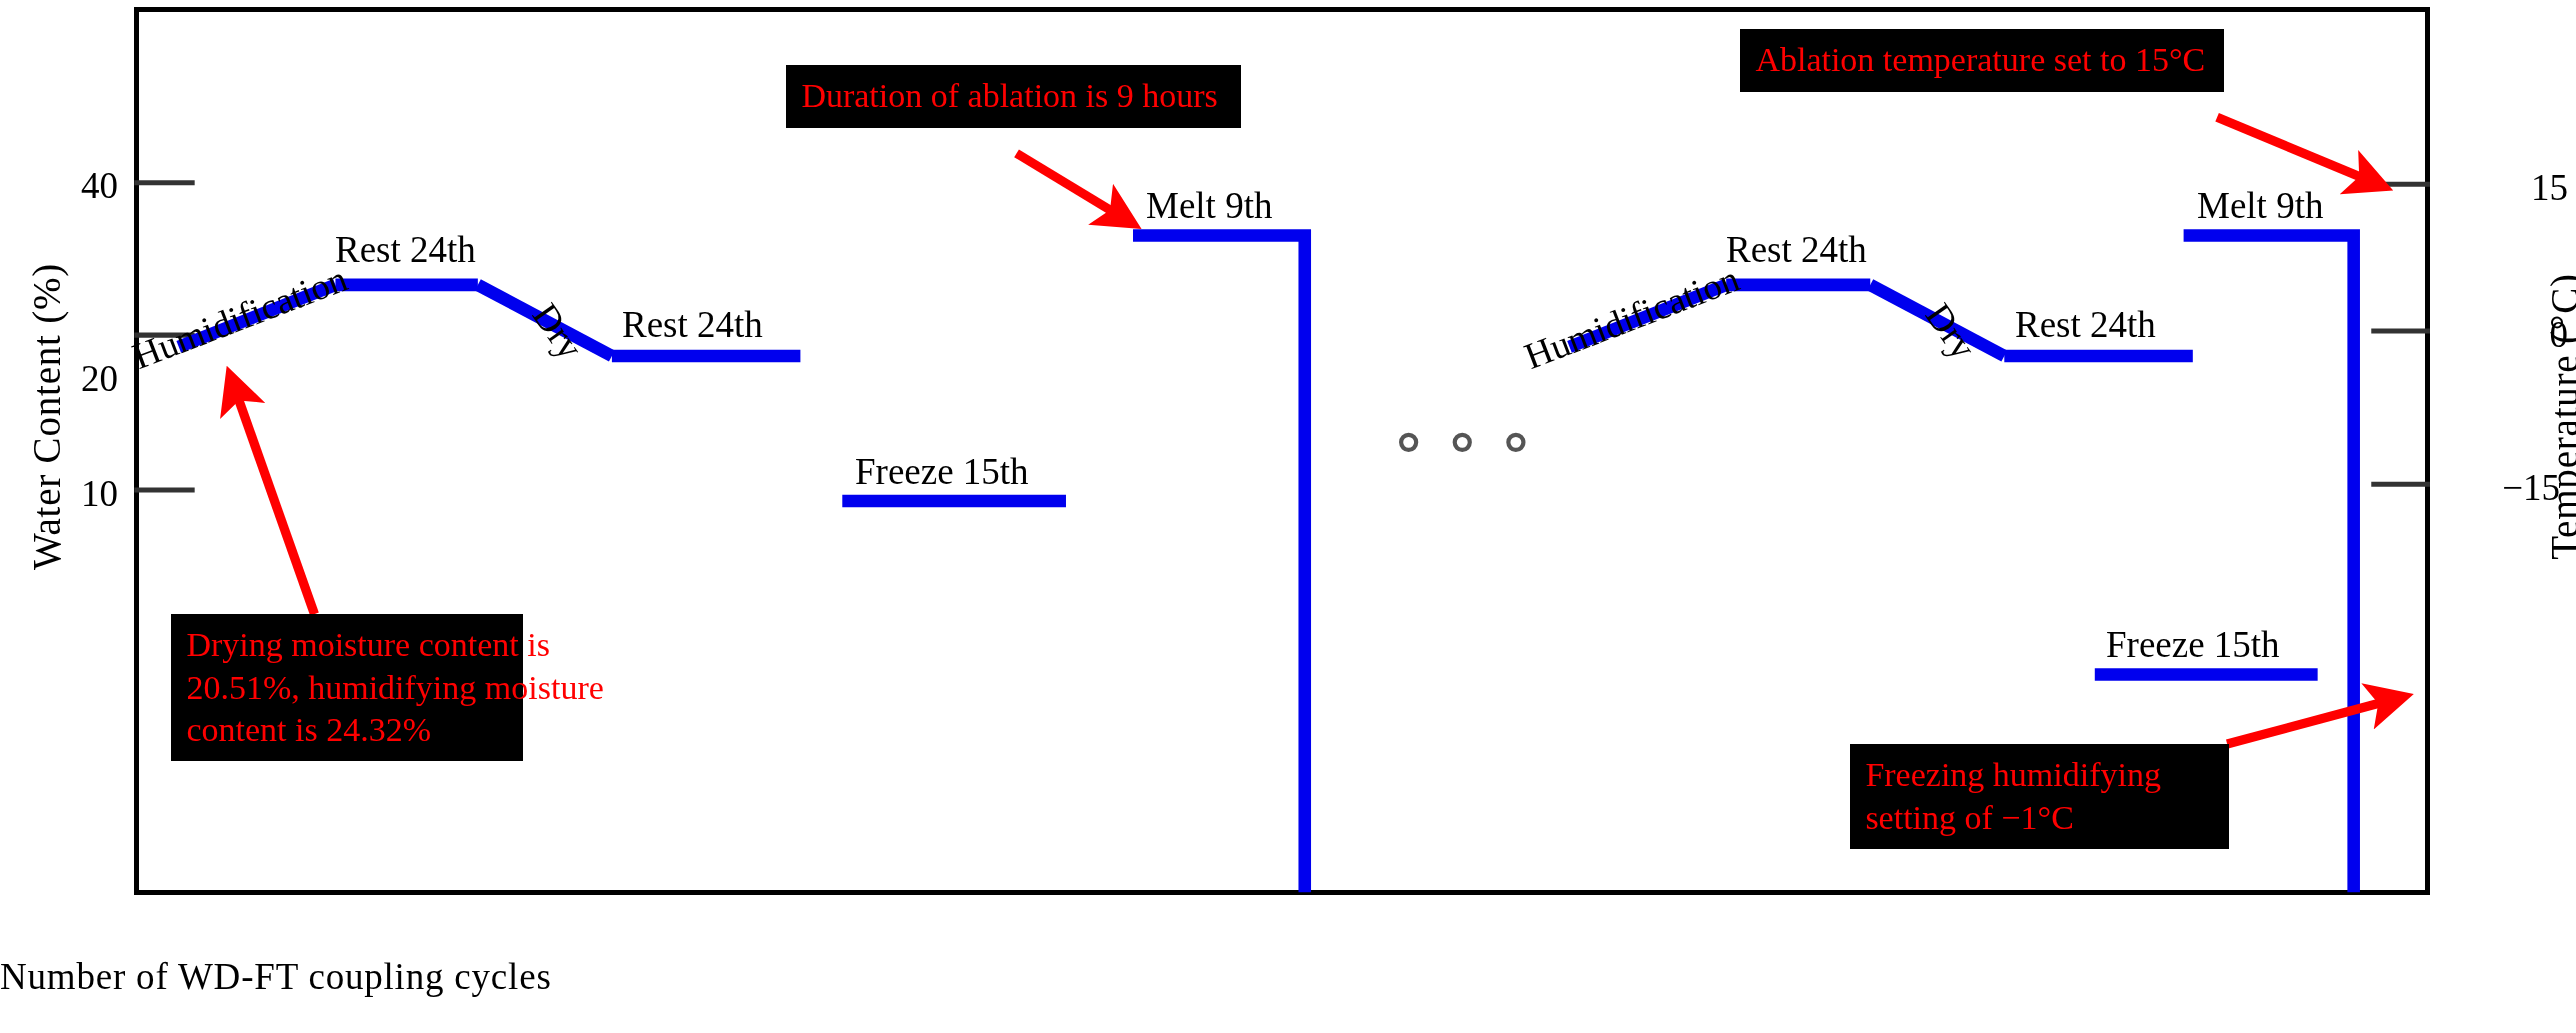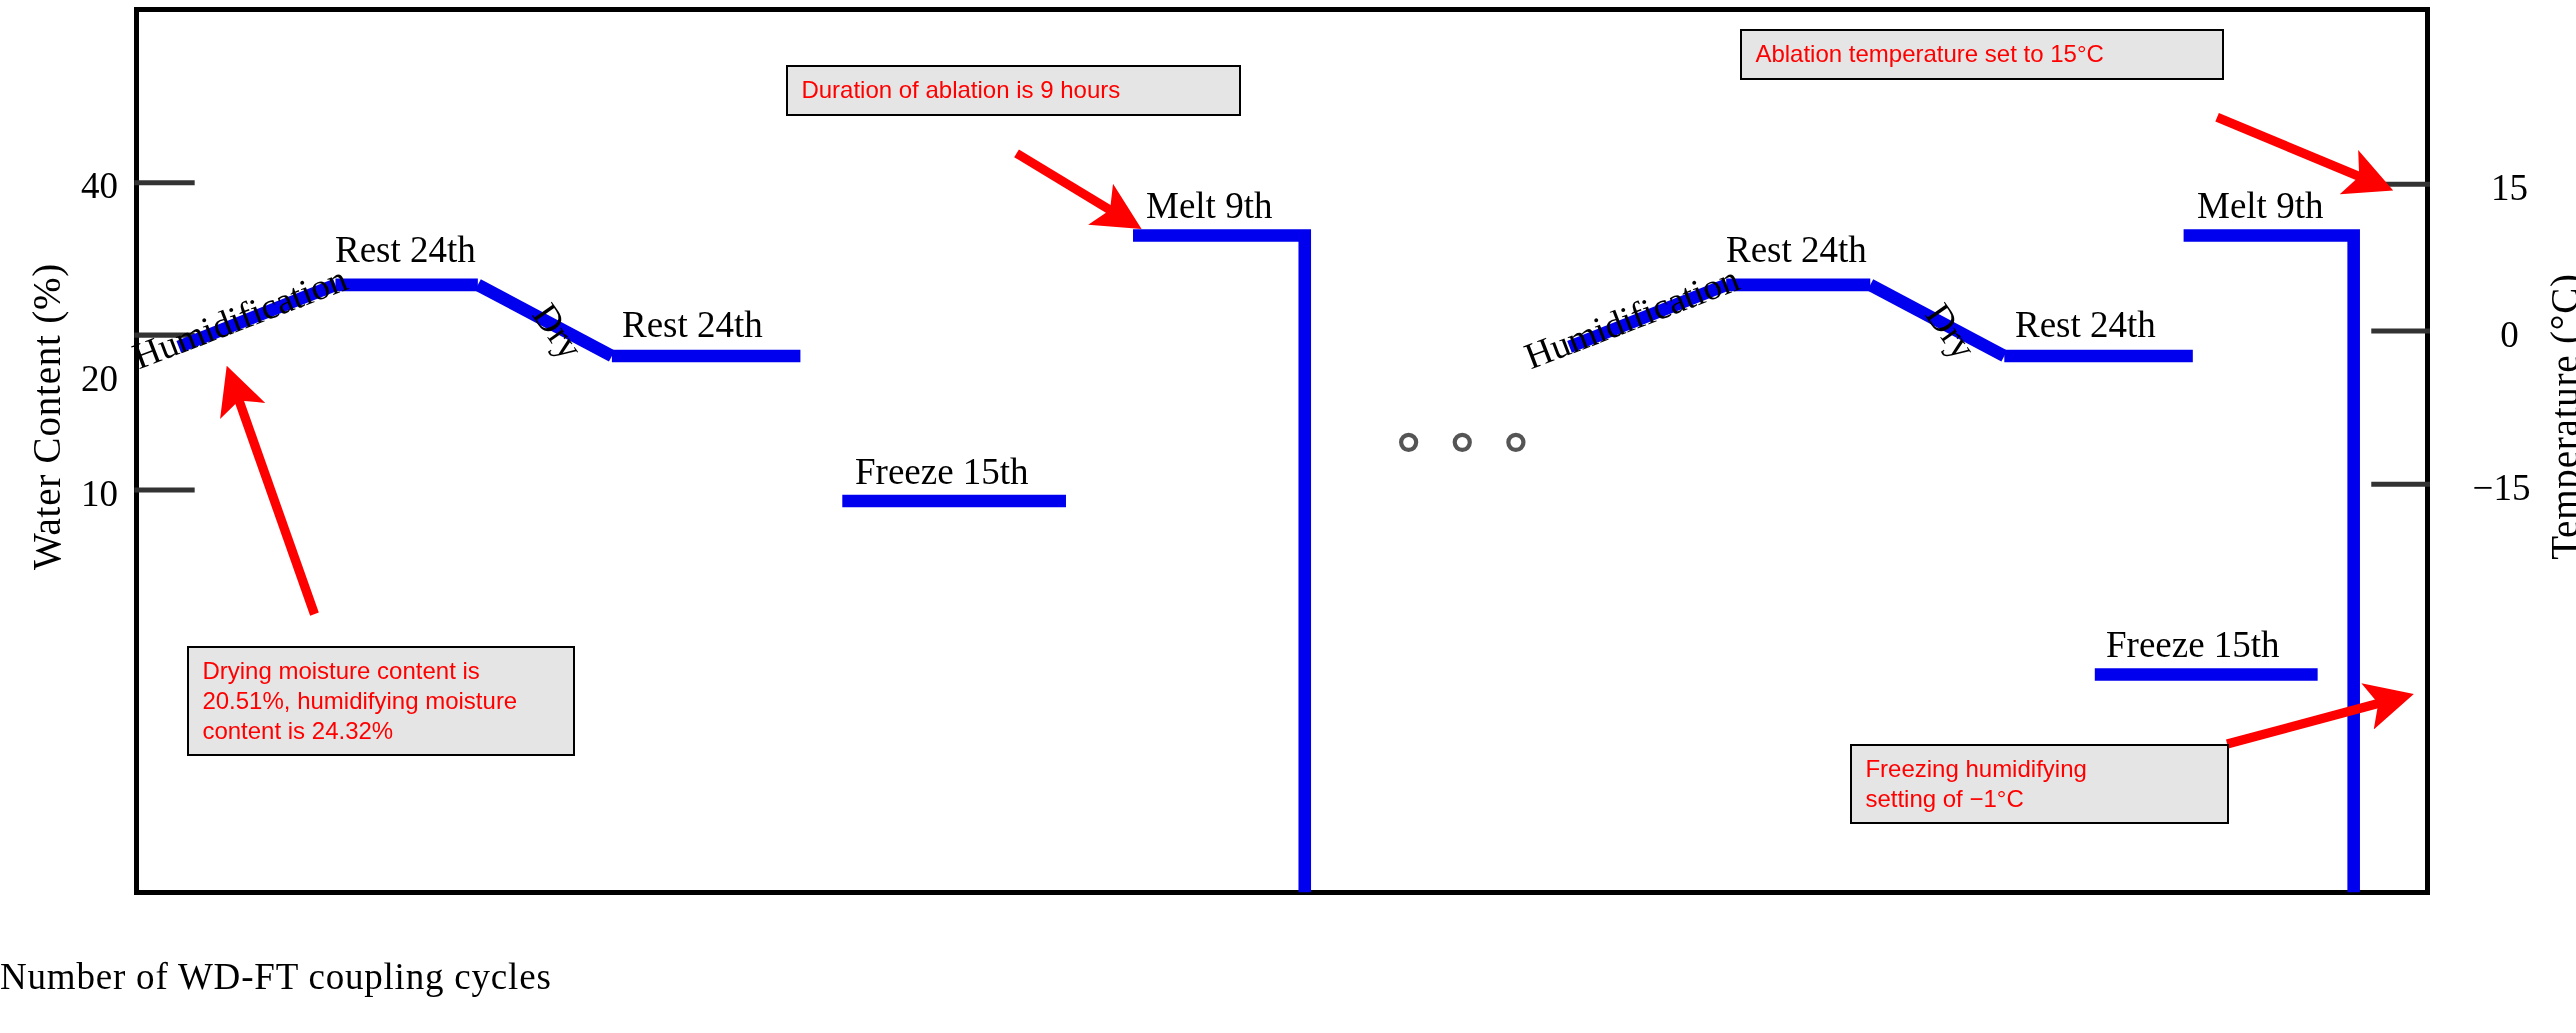--- a/index.html
+++ b/index.html
@@ -54,21 +54,21 @@
   }
 
   
   .tick-label {
     position: absolute;
     color: #000;
     font-size: 37px;
     white-space: nowrap;
   }
   .tick-label.left  { text-align: right; width: 101px; }
-  .tick-label.right { text-align: center;  width: 117px; }
+  .tick-label.right { text-align: right;  width: 117px; }
 
   
   #plot-frame {
     position: absolute;
     left: 134px;
     top: 6.7px;
     width: 2296px;
     height: 888px;
     border: 5.9px solid #000;
     box-sizing: border-box;
@@ -92,27 +92,27 @@
     white-space: nowrap;
   }
   .curve-label.rot {
     transform-origin: left bottom;
   }
 
   
   .annot-box {
     position: absolute;
     border: 2.5px solid #000;
-    background: #e5e5e5;
+    background: #000000;
     color: #ff0000;
-    font-size: 24px;
+    font-size: 34px;
     line-height: 1.24;
     padding: 8.4px 13.4px;
     box-sizing: border-box;
-    font-family: Liberation Sans, sans-serif;
+    font-family: Liberation Serif, serif;
   }
   .annot-box div { white-space: nowrap; }
 </style>
 </head>
 <body>
 
 <div id="figure">
 
   <div id="plot-frame"></div>
 
@@ -214,21 +214,21 @@
   <div class="curve-label" style="left:1726px; top:228px;">Rest 24th</div>
 
   <div class="curve-label rot" style="left:1917px; top:277px; transform: rotate(55deg);">Dry</div>
 
   <div class="curve-label" style="left:2015px; top:303px;">Rest 24th</div>
 
   <div class="curve-label" style="left:2106px; top:623px;">Freeze 15th</div>
 
   <div class="curve-label" style="left:2197px; top:184px;">Melt 9th</div>
 
-  <div class="annot-box" style="left:187px; top:614px; width:388px;margin-top:32px;">
+  <div class="annot-box" style="left:171px; top:614px; width:352px;">
     <div>Drying moisture content is</div>
     <div>20.51%, humidifying moisture</div>
     <div>content is 24.32%</div>
   </div>
 
   <div class="annot-box" style="left:786px; top:65px; width:455px;">
     <div>Duration of ablation is 9 hours</div>
   </div>
 
   <div class="annot-box" style="left:1740px; top:29px; width:484px;">

